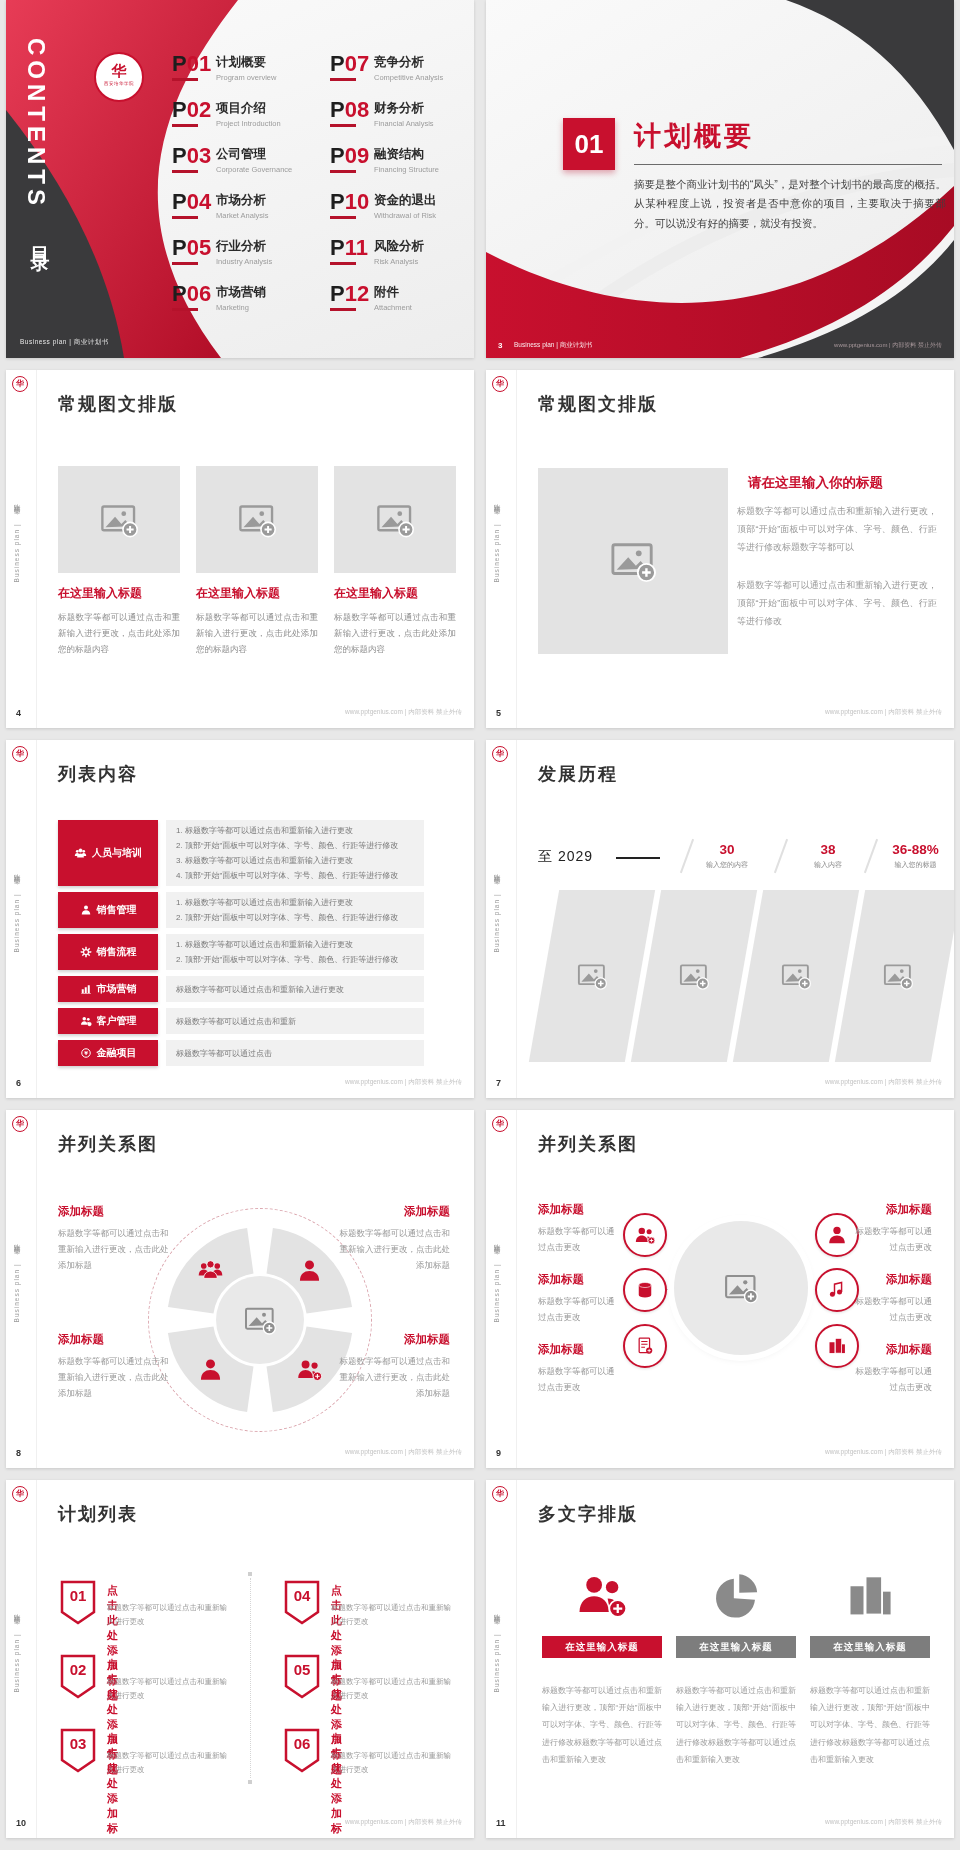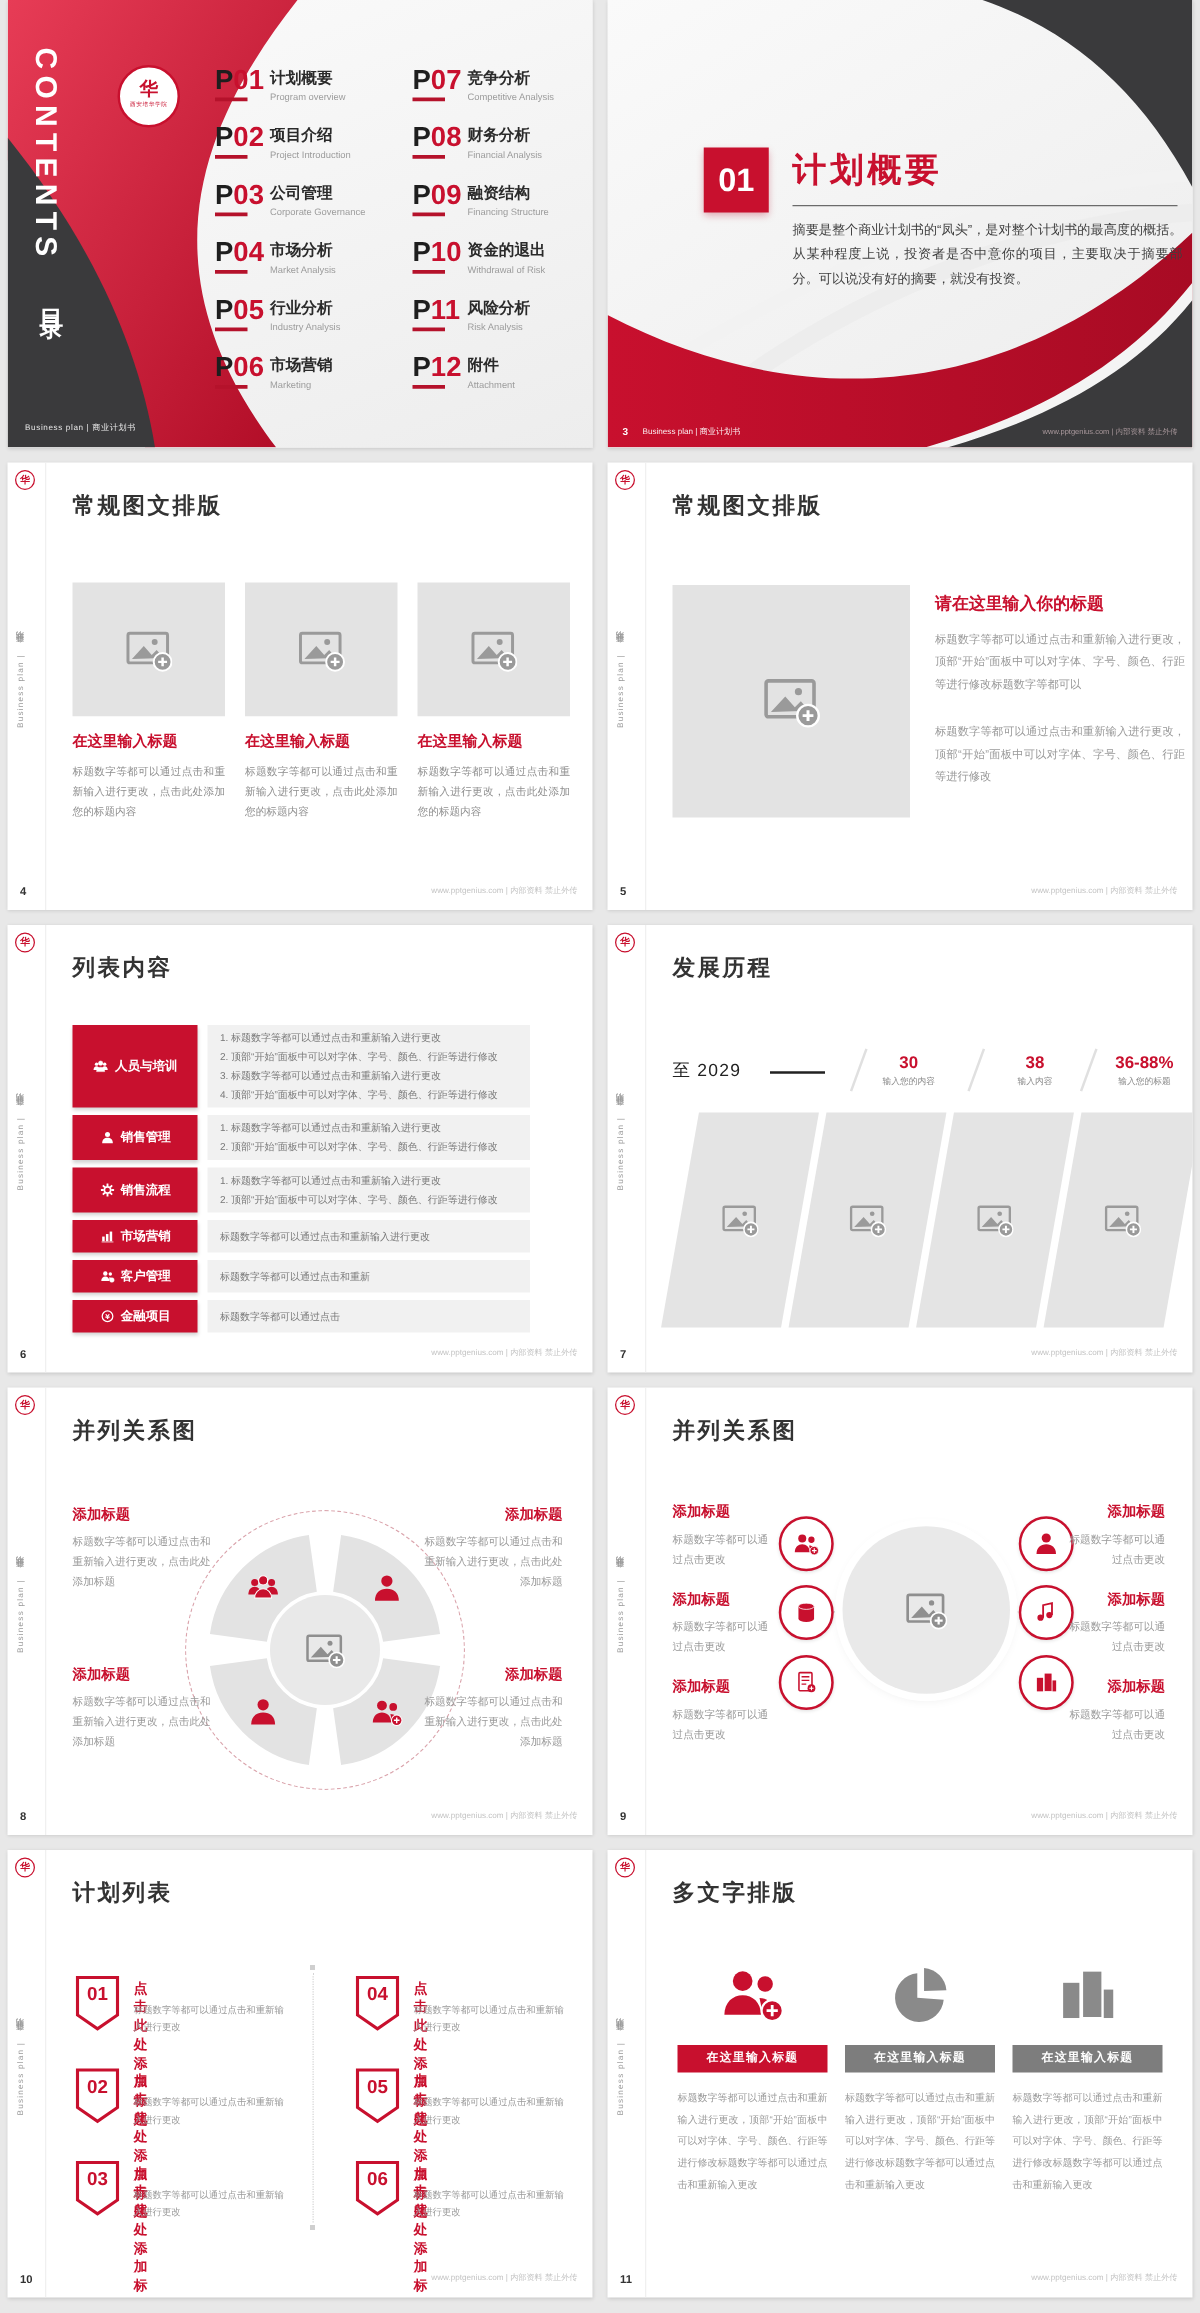--- a/index.html
+++ b/index.html
@@ -61,21 +61,21 @@
   
   .card3 { position:absolute; top:96px; width:122px; }
   .card3 .ph { height:107px; }
   .ph { background:#e3e3e3; display:flex; align-items:center; justify-content:center; color:#9a9a9a; }
   .card3 h3 { font-size:12px; font-weight:800; color:#C8102E; margin:12px 0 7px; }
   .card3 p { font-size:8.5px; color:#8f8f8f; line-height:1.9; text-align:justify; }
 
   
   .big-ph { position:absolute; left:52px; top:98px; width:190px; height:186px; }
   .img1-head { position:absolute; left:262px; top:104px; font-size:13.5px; font-weight:800; color:#C8102E; }
-  .img1-p { position:absolute; left:262px; width:200px; font-size:9px; color:#999;
+  .img1-p { position:absolute; left:251px; width:200px; font-size:9px; color:#999;
     line-height:2.0; text-align:justify; }
   .img1-p.p1 { top:132px; } .img1-p.p2 { top:206px; }
 
   
   .lrow { position:absolute; left:52px; }
   .lrow .tag { position:absolute; left:0; top:0; bottom:0; width:100px; background:#C8102E; color:#fff;
     display:flex; align-items:center; justify-content:center; gap:5px; font-size:10px; font-weight:700;
     box-shadow:0 2px 3px rgba(0,0,0,.18); }
   .lrow .panel { position:absolute; left:108px; top:0; bottom:0; width:258px; background:#f1f1f1;
     padding:3px 10px; display:flex; flex-direction:column; justify-content:center; }
@@ -117,21 +117,21 @@
   .plan-div { position:absolute; left:244px; top:98px; height:200px; border-left:1.5px dotted #d5d5d5; }
   .plan-div:before, .plan-div:after { content:""; position:absolute; left:-3px; width:4px; height:4px; background:#cfcfcf; }
   .plan-div:before { top:-6px; } .plan-div:after { bottom:-6px; }
 
   
   .mcol { position:absolute; top:76px; width:120px; }
   .mcol .mic { height:66px; display:flex; align-items:flex-end; justify-content:center; }
   .mcol .bar { margin-top:14px; height:22px; color:#fff; font-size:9.5px; font-weight:700;
     text-align:center; line-height:22px; letter-spacing:1px; }
   .mcol .bar.red { background:#C8102E; } .mcol .bar.gry { background:#7d7d7d; }
-  .mcol p { margin-top:12px; font-size:8px; color:#9a9a9a; line-height:2.15; text-align:justify; }
+  .mcol p { margin-top:24px; font-size:8px; color:#9a9a9a; line-height:2.15; text-align:justify; }
 </style>
 </head>
 <body>
 
 <svg width="0" height="0" style="position:absolute">
   <symbol id="i-img" viewBox="0 0 48 48">
     <rect x="3" y="7" width="40" height="30" rx="2" fill="none" stroke="currentColor" stroke-width="3"></rect>
     <circle cx="30" cy="16" r="3" fill="currentColor"></circle>
     <path d="M7 33 L19 20 L27 29 L32 24 L39 32 Z" fill="currentColor"></path>
     <circle cx="38" cy="36" r="9" fill="currentColor" stroke="#fff" stroke-width="2"></circle>

